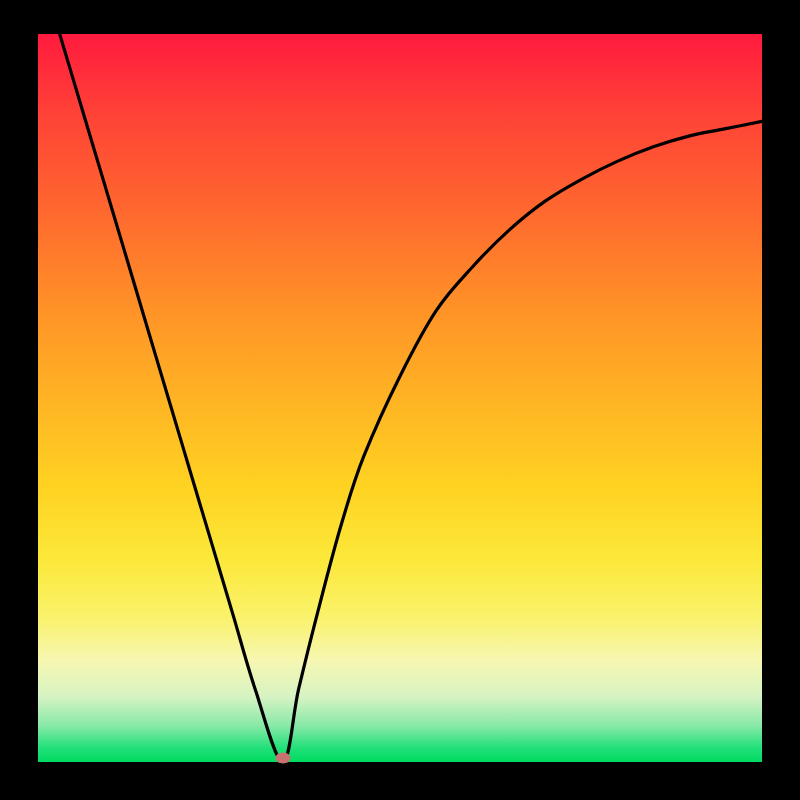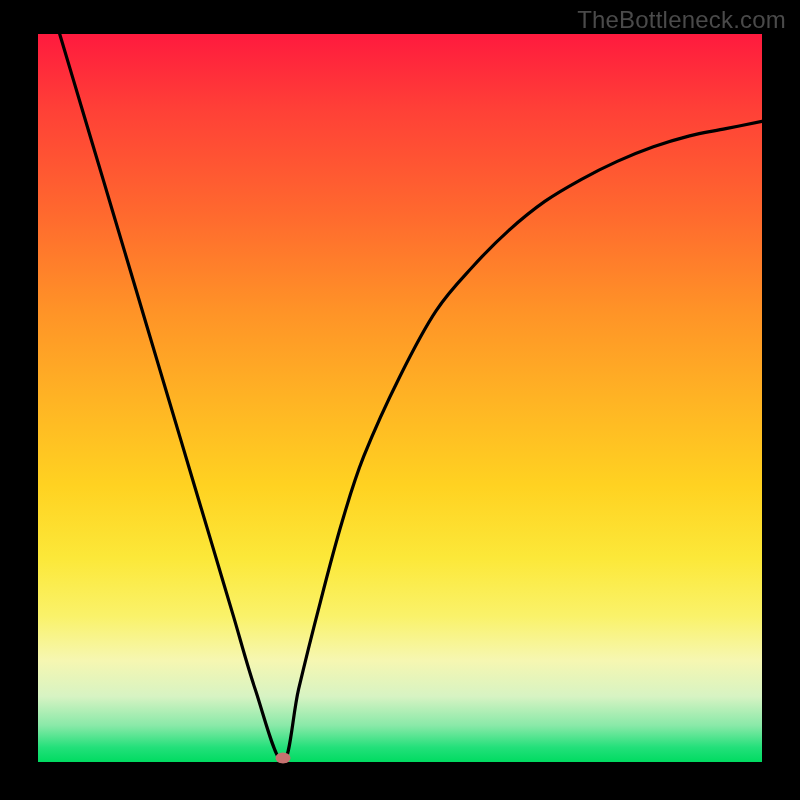--- a/index.html
+++ b/index.html
@@ -68,21 +68,20 @@
     background: #c77270;
     z-index: 25;
     transform: translate(-50%, -50%);
   }
 </style>
 </head>
 <body>
 
 <div class="frame">
 
-  <div class="watermark">TheBottleneck.com</div>
 
   <div class="plot-bg"></div>
 
   <svg class="curve" viewBox="0 0 724 728" preserveAspectRatio="none">
     <path fill="none" stroke="#000" stroke-width="3.2" stroke-linecap="round" d="M 21.7 0.0 C 25.3 12.1, 36.2 48.5, 43.4 72.8 C 50.7 97.1, 57.9 121.3, 65.2 145.6 C 72.4 169.9, 79.6 194.1, 86.9 218.4 C 94.1 242.7, 101.4 266.9, 108.6 291.2 C 115.8 315.5, 123.1 339.7, 130.3 364.0 C 137.6 388.3, 144.8 412.5, 152.0 436.8 C 159.3 461.1, 166.5 485.3, 173.8 509.6 C 181.0 533.9, 188.2 558.1, 195.5 582.4 C 202.7 606.7, 209.0 630.9, 217.2 655.2 C 225.4 679.5, 237.5 728.0, 244.7 728.0 C 252.0 728.0, 254.4 681.9, 260.6 655.2 C 266.9 628.5, 275.1 595.7, 282.4 567.8 C 289.6 539.9, 296.8 512.0, 304.1 487.8 C 311.3 463.5, 316.1 446.5, 325.8 422.2 C 335.5 398.0, 349.9 366.4, 362.0 342.2 C 374.1 317.9, 386.1 294.8, 398.2 276.6 C 410.3 258.4, 422.3 246.3, 434.4 233.0 C 446.5 219.6, 458.5 207.5, 470.6 196.6 C 482.7 185.6, 494.7 175.9, 506.8 167.4 C 518.9 158.9, 530.9 152.3, 543.0 145.6 C 555.1 138.9, 567.1 132.9, 579.2 127.4 C 591.3 121.9, 603.3 117.1, 615.4 112.8 C 627.5 108.6, 639.5 105.0, 651.6 101.9 C 663.7 98.9, 675.7 97.1, 687.8 94.6 C 699.9 92.2, 718.0 88.6, 724.0 87.4" id="curve-path"></path>
   </svg>
 
   <div class="marker" id="min-marker" style="left: 282.712px; top: 757.632px;"></div>
 
 </div>

